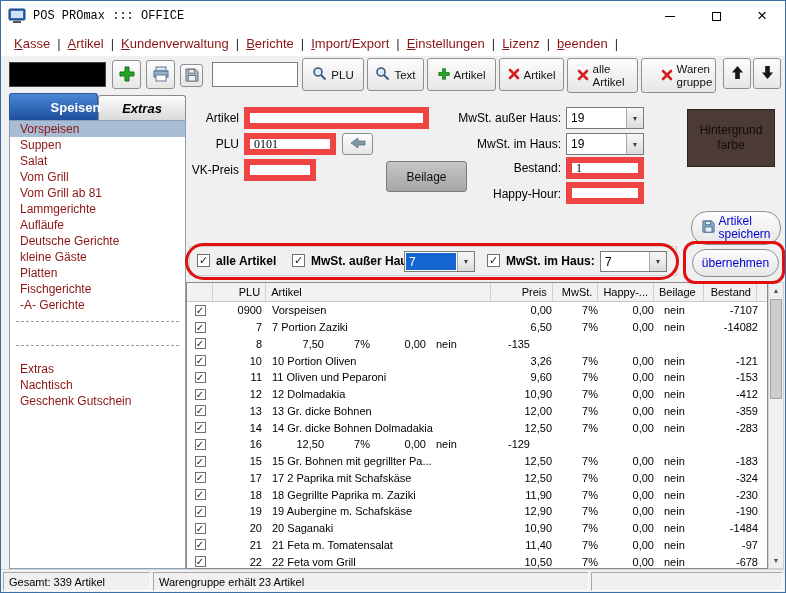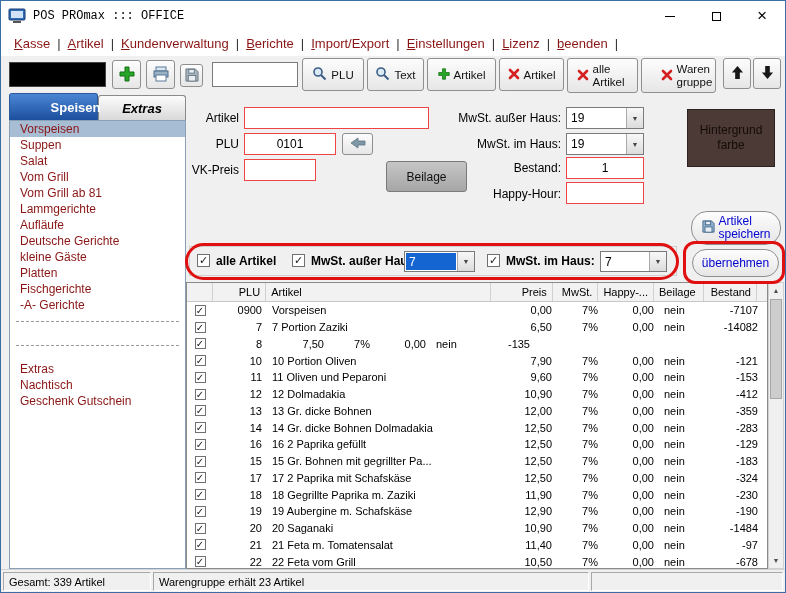--- a/index.html
+++ b/index.html
@@ -45,22 +45,22 @@
   .group-list { position:absolute; left:8px; top:119px; width:177px; height:449px;
                 background:#fff; border:1px solid #88a0b8; overflow:hidden; z-index:1; }
   .list-item { height:16px; line-height:16px; padding-left:10px; font-size:12px; color:#8a1515;
                white-space:nowrap; cursor:default; }
   .list-item.selected { background:#a7bdd3; }
   .list-sep { height:16px; }
   .list-sep-line { margin:8px 6px 0 6px; border-top:1px dashed #9a9a9a; }
 
   
   .f-label { position:absolute; font-size:12px; color:#000; text-align:right; white-space:nowrap; }
-  .f-input { position:absolute; background:#fff; border:1px solid #ef4444; font-size:12px;
-             padding:0 4px; font-family:Liberation Sans, sans-serif;text-align:center; }
+  .f-input { position:absolute; background:#fff; border:6px solid #ef4444; font-size:12px;
+             padding:0 4px; font-family:Liberation Serif, serif; }
   .dropdown { position:absolute; background:#fff; border:1px solid #7a7a7a; display:flex; align-items:stretch; }
   .dd-value { flex:1; font-size:12px; display:flex; align-items:center; padding-left:4px; }
   .dd-value.hl { background:#1464d2; color:#fff; margin:1px; padding-left:3px; }
   .dd-btn { width:17px; background:linear-gradient(#f8f8f8,#dcdcdc); border-left:1px solid #aaa;
             display:flex; align-items:center; justify-content:center; font-size:7px; color:#444; }
 
   .dark-btn { position:absolute; background:#4c3a36; border:1px solid #2e2220; color:#140c06;
               font-size:12px; display:flex; align-items:center; justify-content:center;
               text-align:center; line-height:1.25; padding:4px; }
 
@@ -379,21 +379,21 @@
           <div class="td col-happy">0,00</div>
           <div class="td col-beilage">nein</div>
           <div class="td col-bestand">-135</div>
         </div>
         <div class="trow">
           <div class="td col-check">
             <span class="cbx row-cbx">✓</span>
           </div>
           <div class="td col-plu">10</div>
           <div class="td col-artikel">10 Portion Oliven</div>
-          <div class="td col-preis">7,90</div>
+          <div class="td col-preis">3,26</div>
           <div class="td col-mwst">7%</div>
           <div class="td col-happy">0,00</div>
           <div class="td col-beilage">nein</div>
           <div class="td col-bestand">-121</div>
         </div>
         <div class="trow">
           <div class="td col-check">
             <span class="cbx row-cbx">✓</span>
           </div>
           <div class="td col-plu">11</div>
@@ -438,21 +438,20 @@
           <div class="td col-mwst">7%</div>
           <div class="td col-happy">0,00</div>
           <div class="td col-beilage">nein</div>
           <div class="td col-bestand">-283</div>
         </div>
         <div class="trow">
           <div class="td col-check">
             <span class="cbx row-cbx">✓</span>
           </div>
           <div class="td col-plu">16</div>
-          <div class="td col-artikel">16  2 Paprika gefüllt</div>
           <div class="td col-preis">12,50</div>
           <div class="td col-mwst">7%</div>
           <div class="td col-happy">0,00</div>
           <div class="td col-beilage">nein</div>
           <div class="td col-bestand">-129</div>
         </div>
         <div class="trow">
           <div class="td col-check">
             <span class="cbx row-cbx">✓</span>
           </div>

